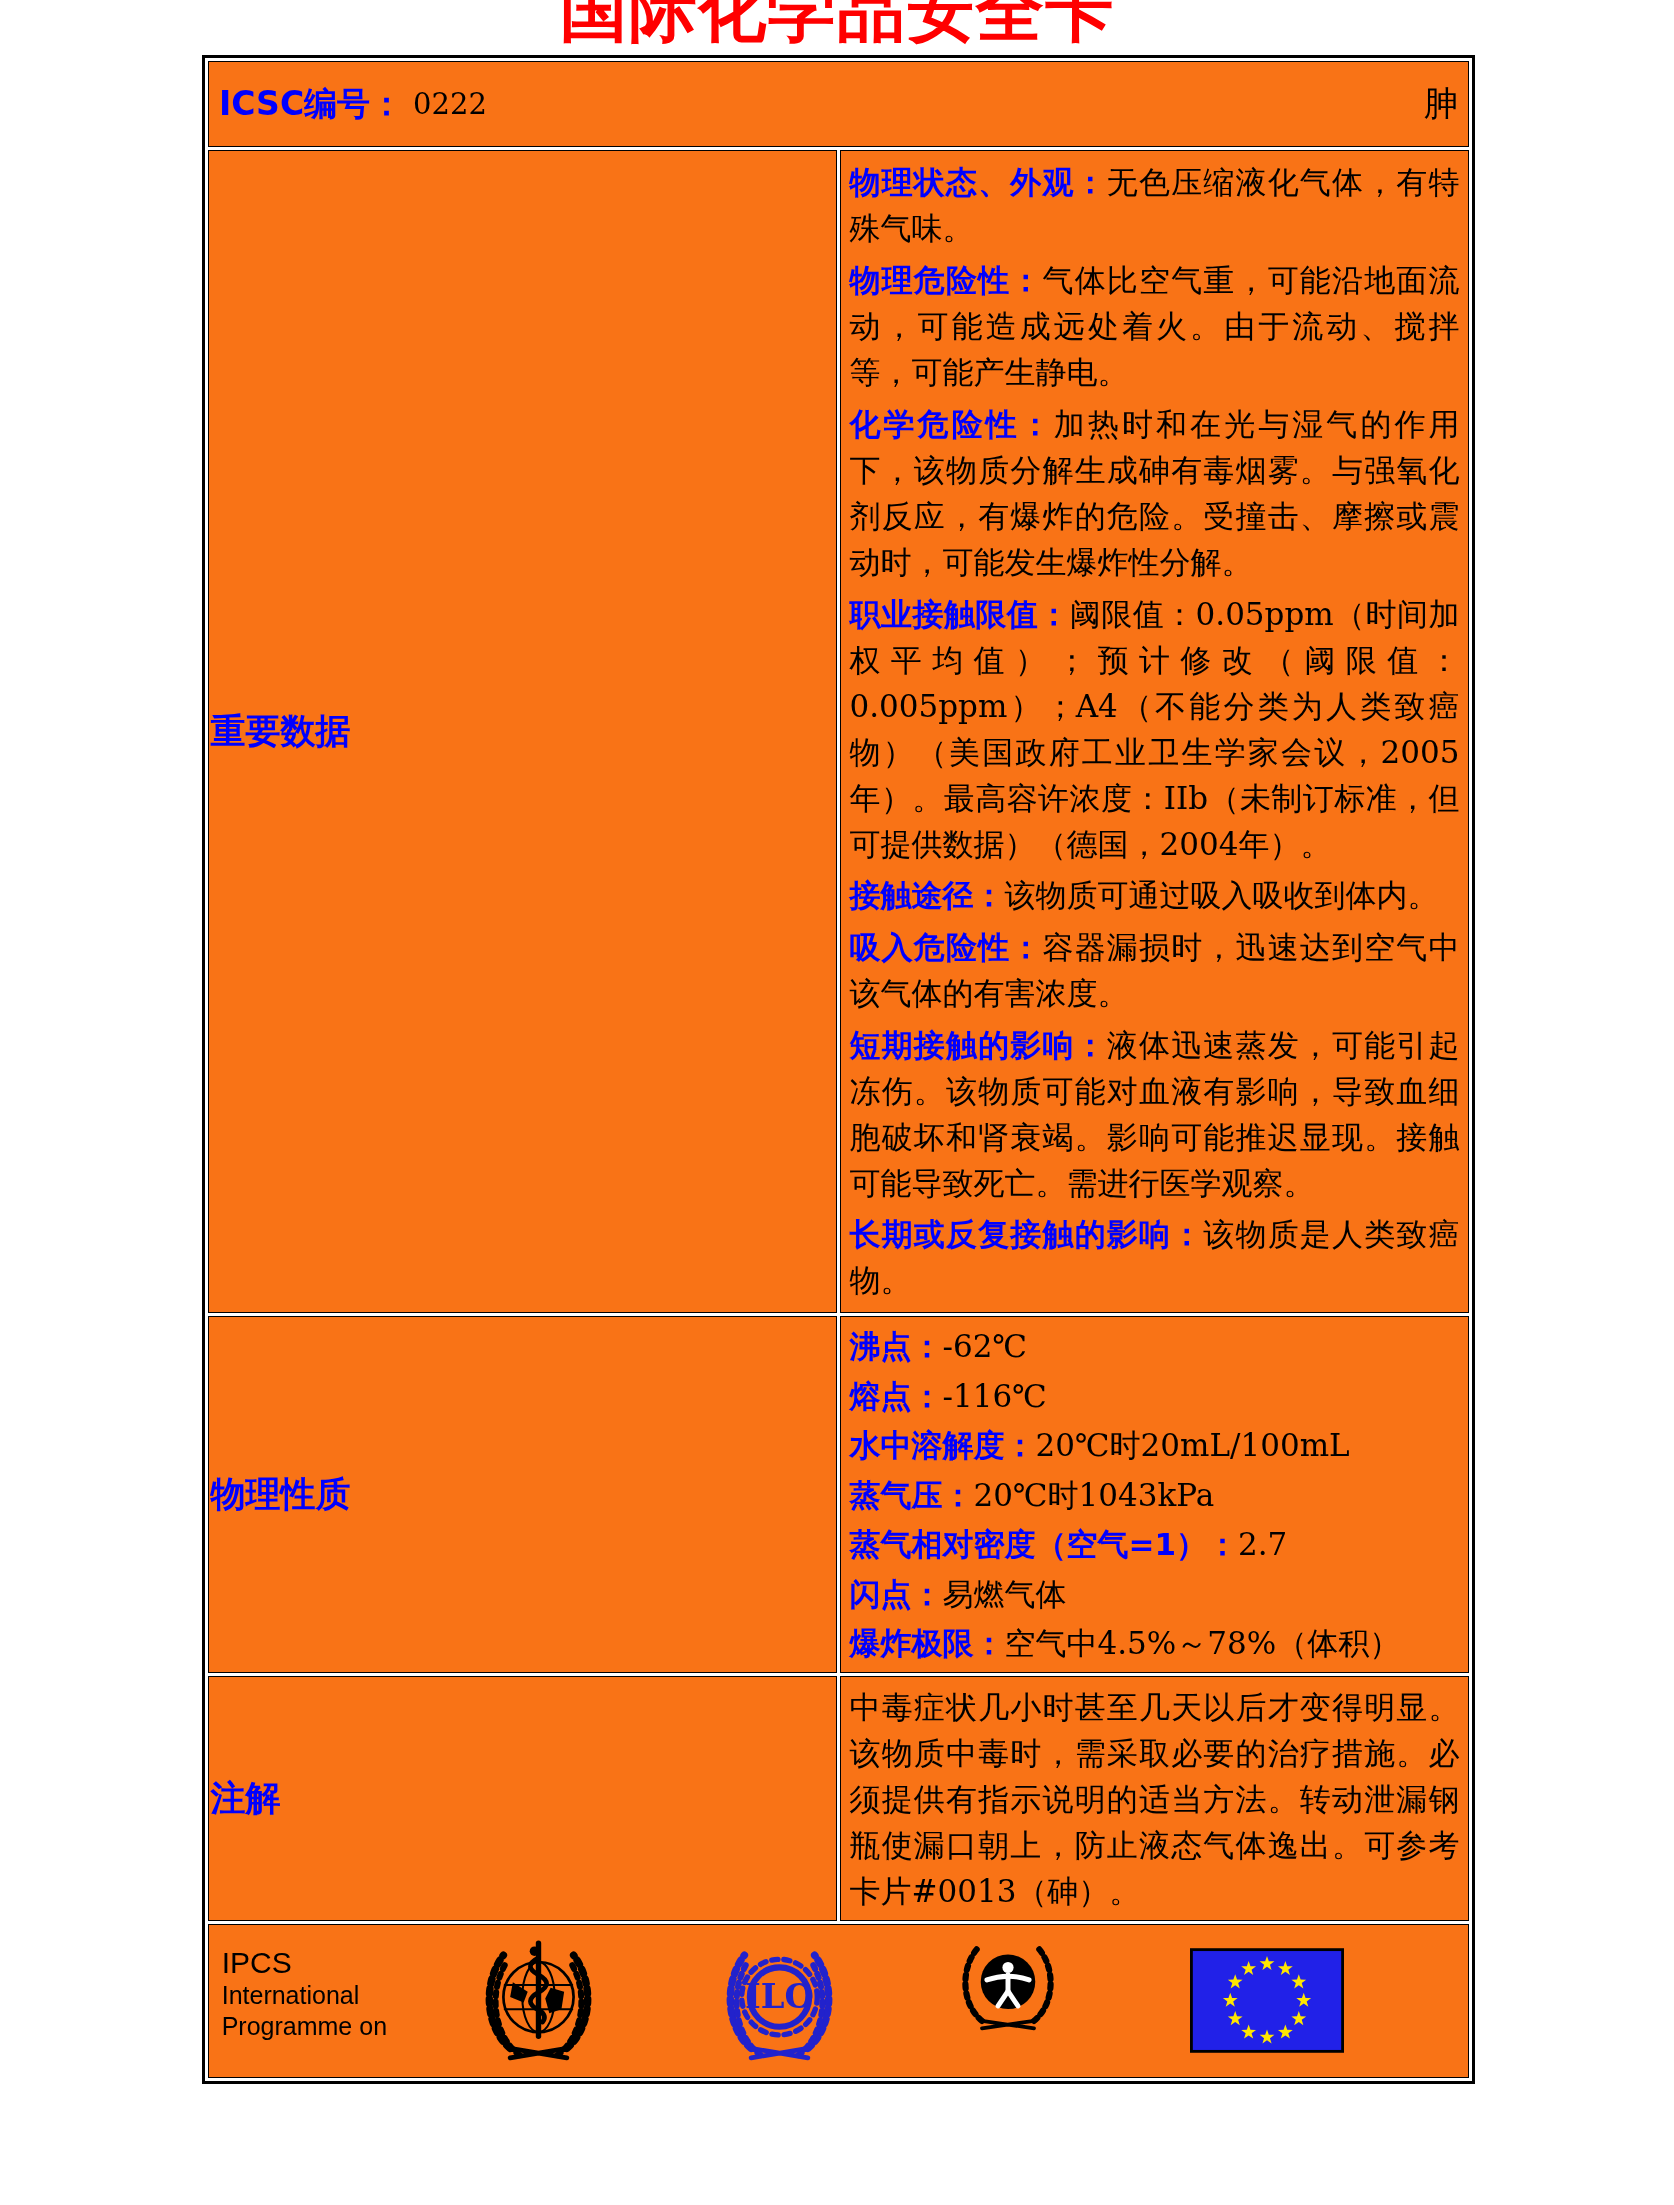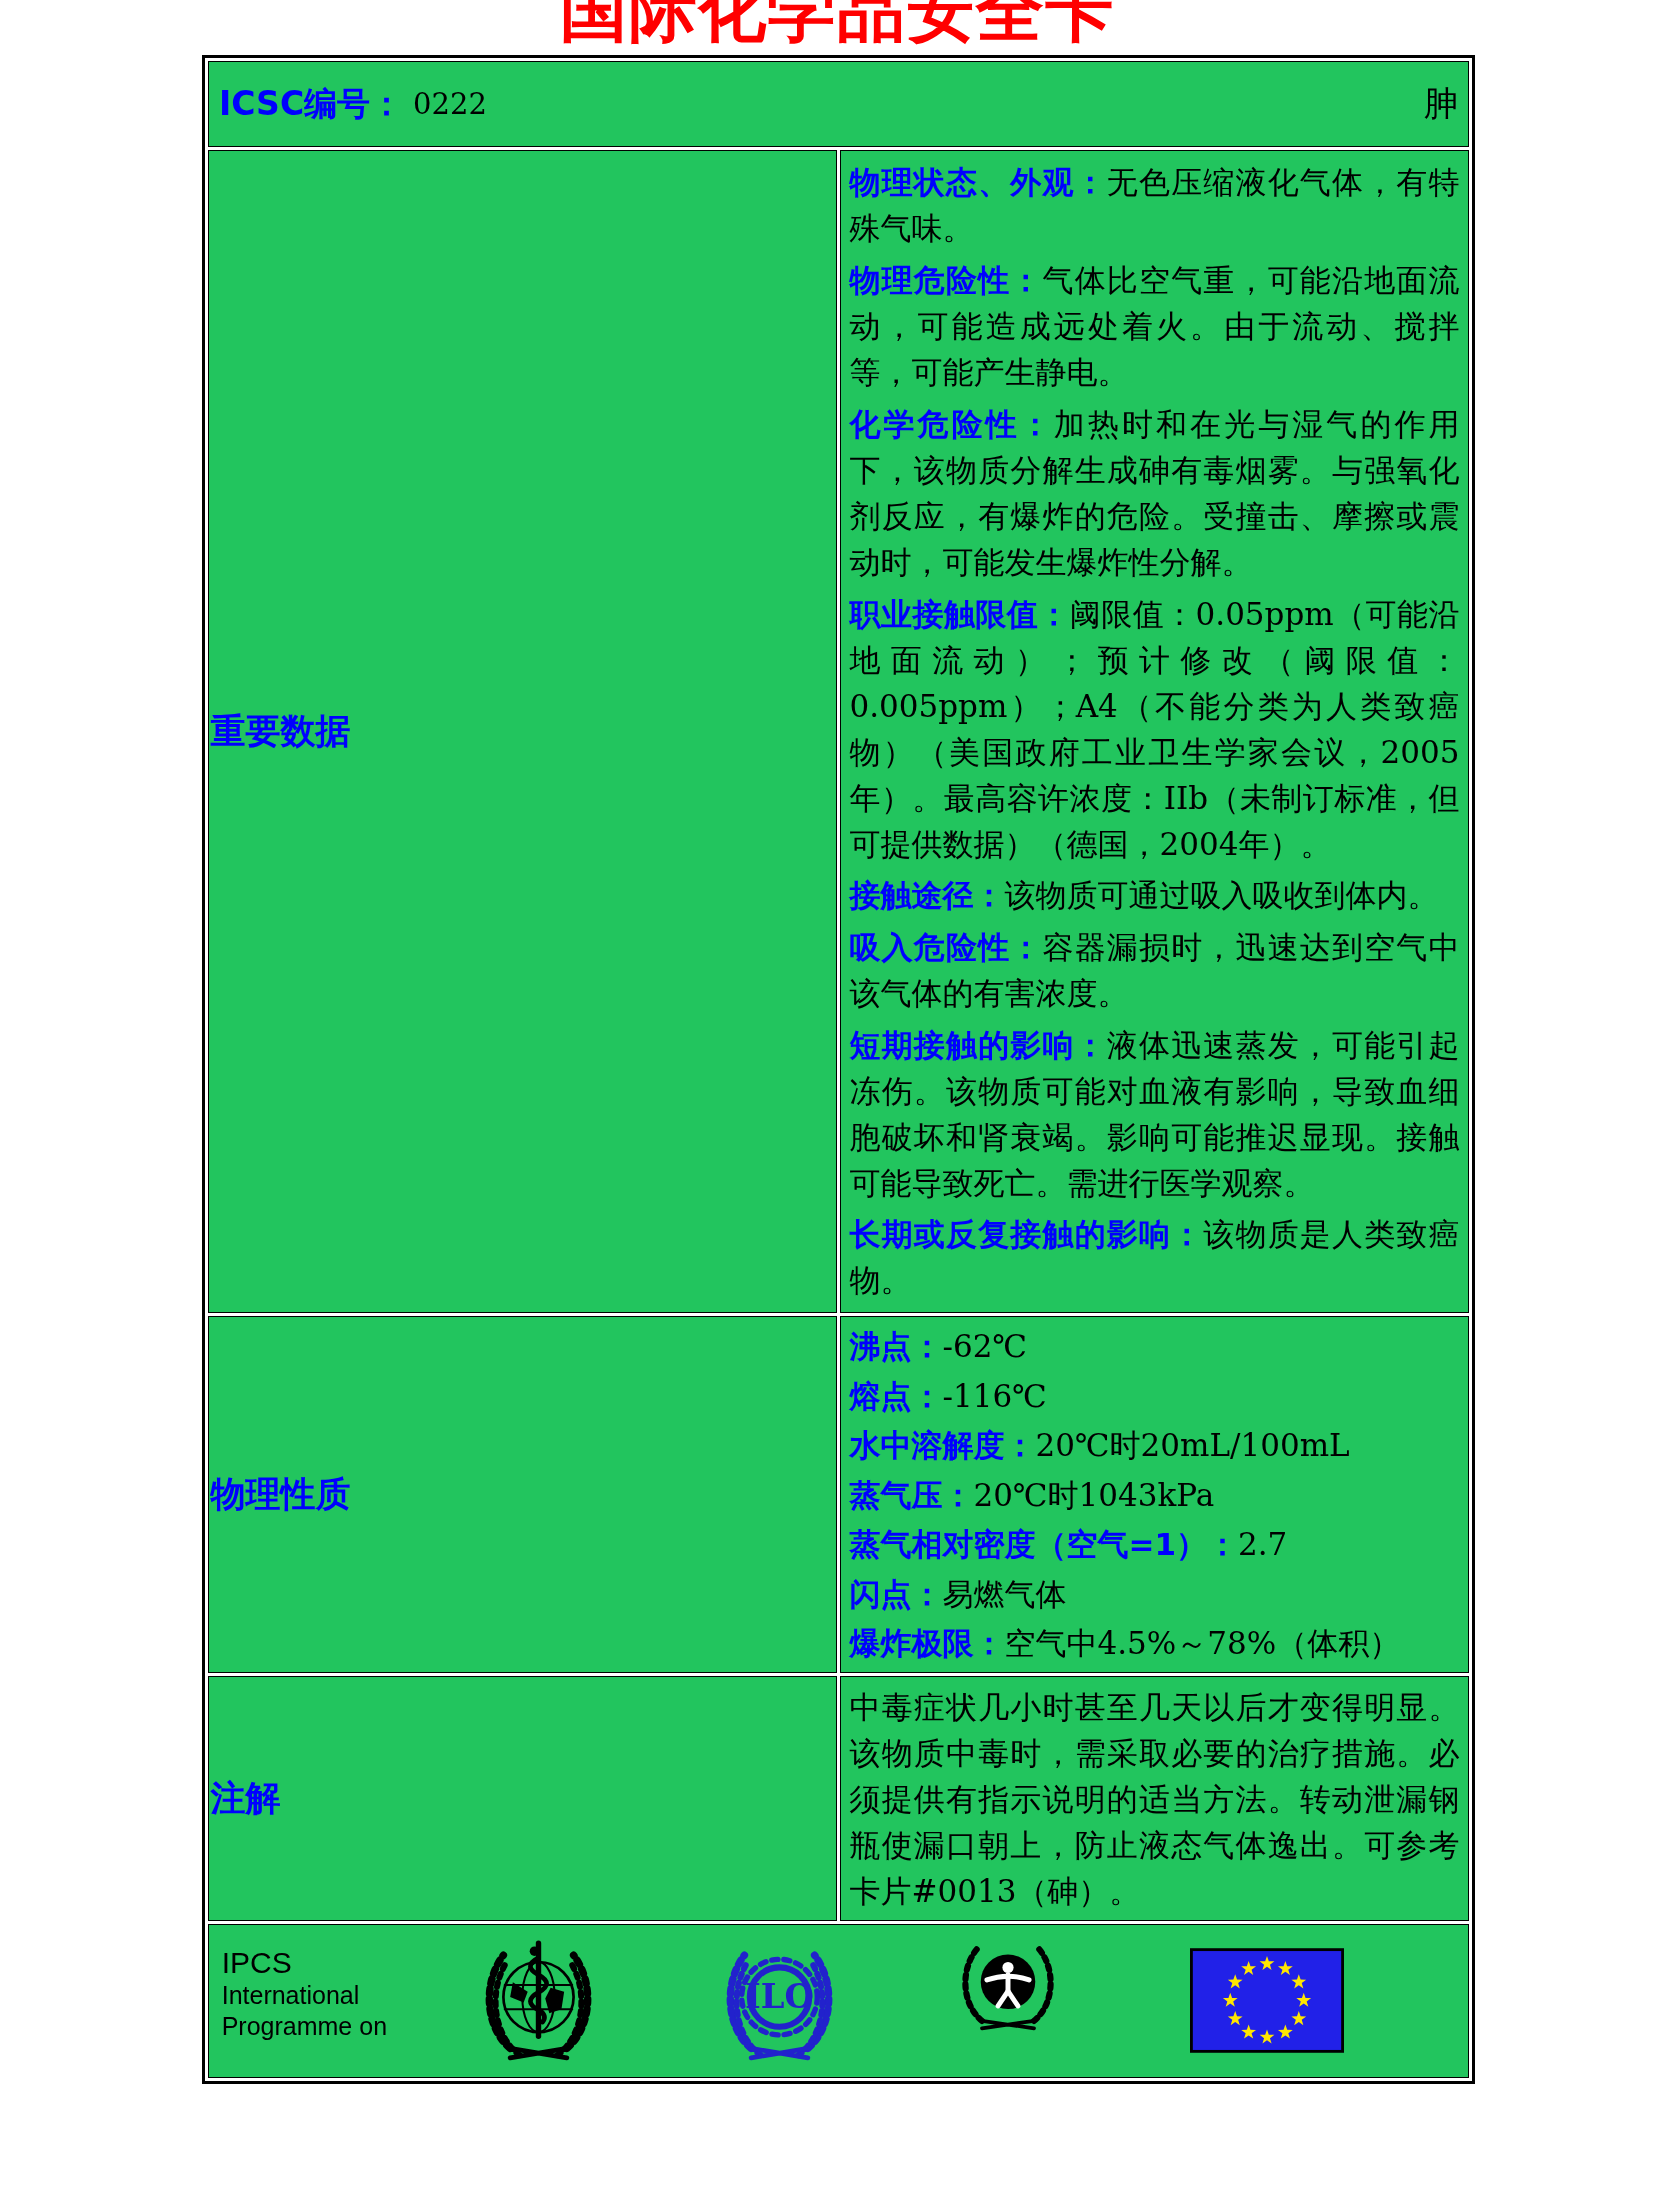--- a/index.html
+++ b/index.html
@@ -28,21 +28,21 @@
   table.card {
     position: absolute;
     left: 202px; top: 55px;
     width: 1273px;
     border-collapse: separate;
     border-spacing: 3.5px;
     border: 3.5px solid #000;
     background: #fff;
     table-layout: fixed;
   }
-  td { border: 1.4px solid #000; vertical-align: top; background: #22c55e; }
+  td { border: 1.4px solid #000; vertical-align: top; background: #f97316; }
   td.label-cell {
     width: 173px;
     text-align: left;
     vertical-align: middle;
     color: #0000ff;
     font-weight: bold;
     font-size: 35px;
     font-family: "DejaVu Sans", "Liberation Sans", sans-serif;
     padding: 2.8px 1.4px;
   }
@@ -103,21 +103,21 @@
       </div>
     </td>
   </tr>
 
   <tr>
     <td class="label-cell">重要数据</td>
     <td class="content-cell">
       <p class="field"><span class="fname">物理状态、外观：</span><span class="ftext">无色压缩液化气体，有特殊气味。</span></p>
       <p class="field"><span class="fname">物理危险性：</span><span class="ftext">气体比空气重，可能沿地面流动，可能造成远处着火。由于流动、搅拌等，可能产生静电。</span></p>
       <p class="field"><span class="fname">化学危险性：</span><span class="ftext">加热时和在光与湿气的作用下，该物质分解生成砷有毒烟雾。与强氧化剂反应，有爆炸的危险。受撞击、摩擦或震动时，可能发生爆炸性分解。</span></p>
-      <p class="field"><span class="fname">职业接触限值：</span><span class="ftext">阈限值：0.05ppm（可能沿地面流动）；预计修改（阈限值：0.005ppm）；A4（不能分类为人类致癌物）（美国政府工业卫生学家会议，2005年）。最高容许浓度：IIb（未制订标准，但可提供数据）（德国，2004年）。</span></p>
+      <p class="field"><span class="fname">职业接触限值：</span><span class="ftext">阈限值：0.05ppm（时间加权平均值）；预计修改（阈限值：0.005ppm）；A4（不能分类为人类致癌物）（美国政府工业卫生学家会议，2005年）。最高容许浓度：IIb（未制订标准，但可提供数据）（德国，2004年）。</span></p>
       <p class="field"><span class="fname">接触途径：</span><span class="ftext">该物质可通过吸入吸收到体内。</span></p>
       <p class="field"><span class="fname">吸入危险性：</span><span class="ftext">容器漏损时，迅速达到空气中该气体的有害浓度。</span></p>
       <p class="field"><span class="fname">短期接触的影响：</span><span class="ftext">液体迅速蒸发，可能引起冻伤。该物质可能对血液有影响，导致血细胞破坏和肾衰竭。影响可能推迟显现。接触可能导致死亡。需进行医学观察。</span></p>
       <p class="field"><span class="fname">长期或反复接触的影响：</span><span class="ftext">该物质是人类致癌物。</span></p>
     </td>
   </tr>
 
   <tr>
     <td class="label-cell">物理性质</td>
     <td class="content-cell">

